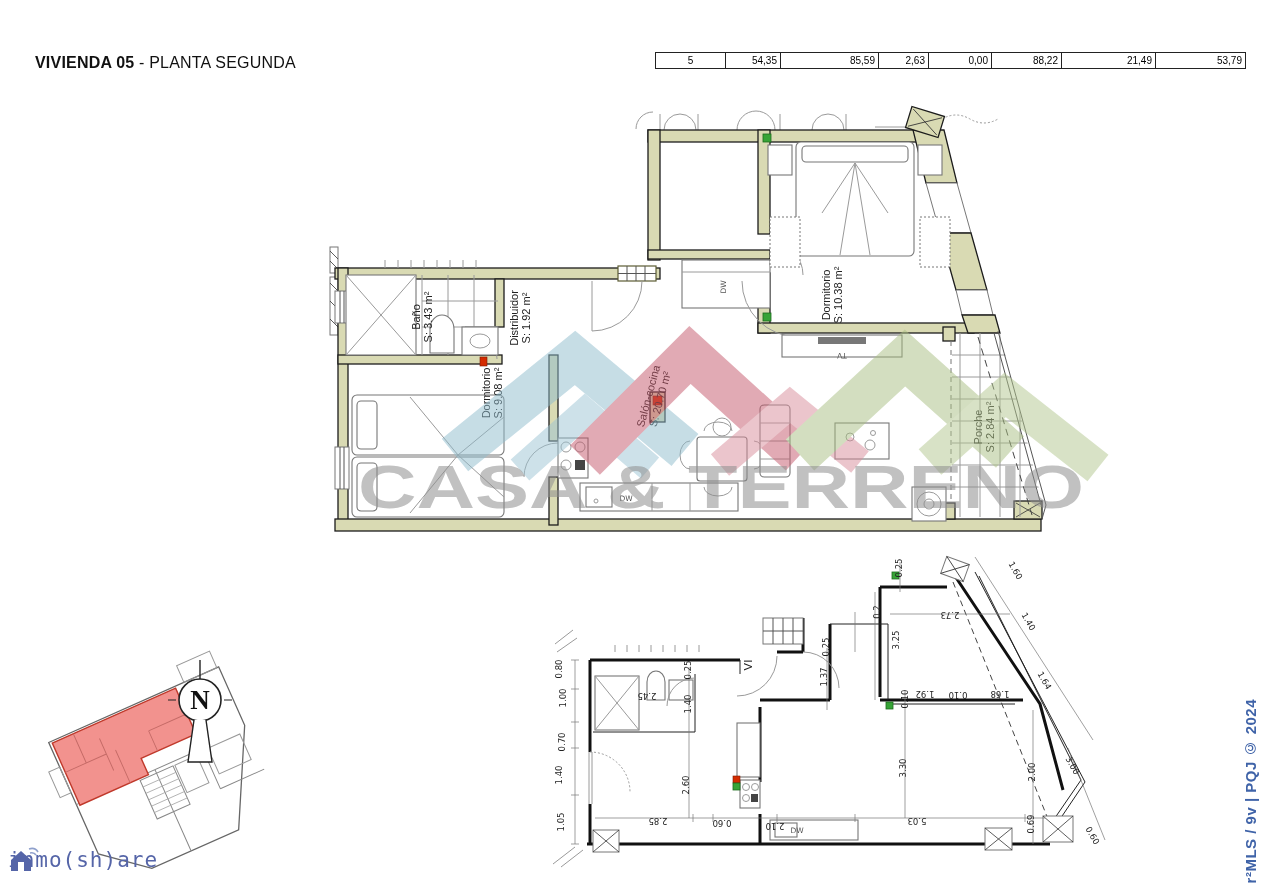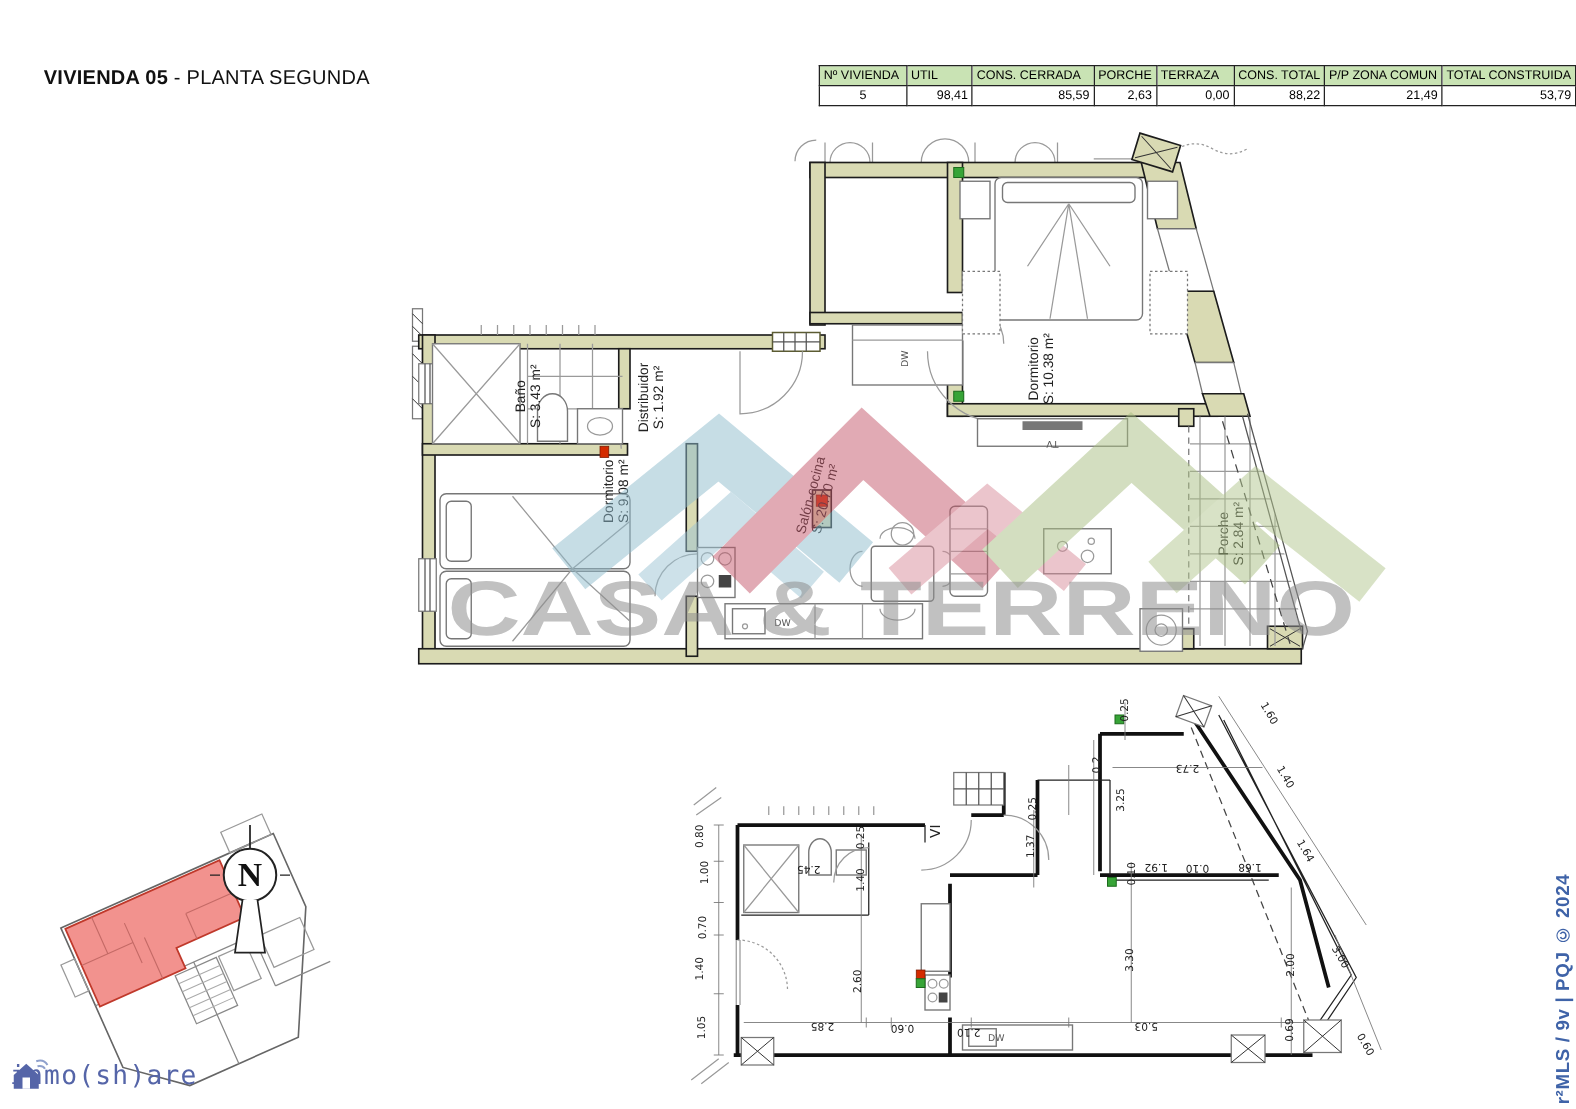--- a/index.html
+++ b/index.html
@@ -54,33 +54,23 @@
         <col style="width:70px">
         <col style="width:55px">
         <col style="width:98px">
         <col style="width:50px">
         <col style="width:63px">
         <col style="width:70px">
         <col style="width:94px">
         <col style="width:90px">
       </colgroup>
     <tbody>
-        <tr>
-      <th>Nº VIVIENDA</th>
-      <th>UTIL</th>
-      <th>CONS. CERRADA</th>
-      <th>PORCHE</th>
-      <th>TERRAZA</th>
-      <th>CONS. TOTAL</th>
-      <th>P/P ZONA COMUN</th>
-      <th>TOTAL CONSTRUIDA</th>
-    </tr>
     <tr>
       <td class="c">5</td>
-      <td>98,41</td>
+      <td>54,35</td>
       <td>85,59</td>
       <td>2,63</td>
       <td>0,00</td>
       <td>88,22</td>
       <td>21,49</td>
       <td>53,79</td>
     </tr>
   </tbody>
     </table>
 

